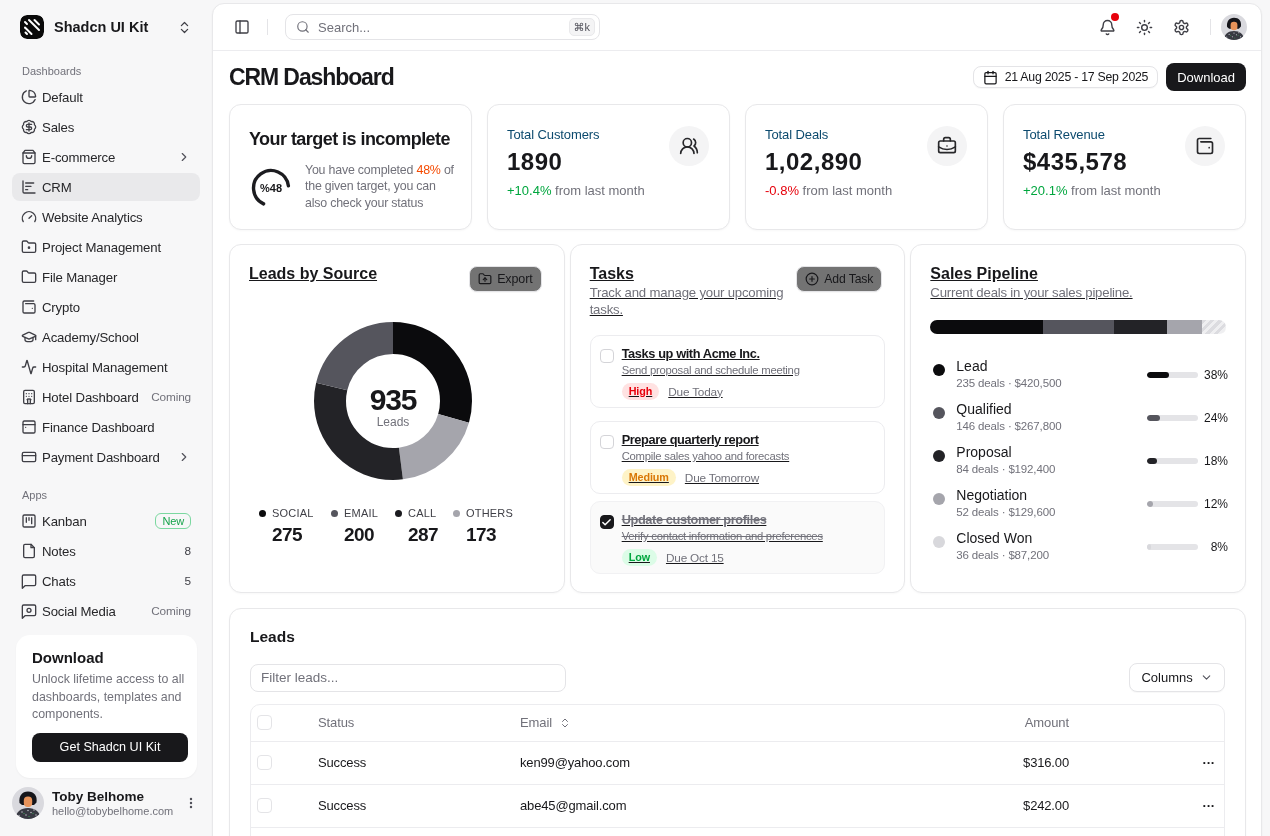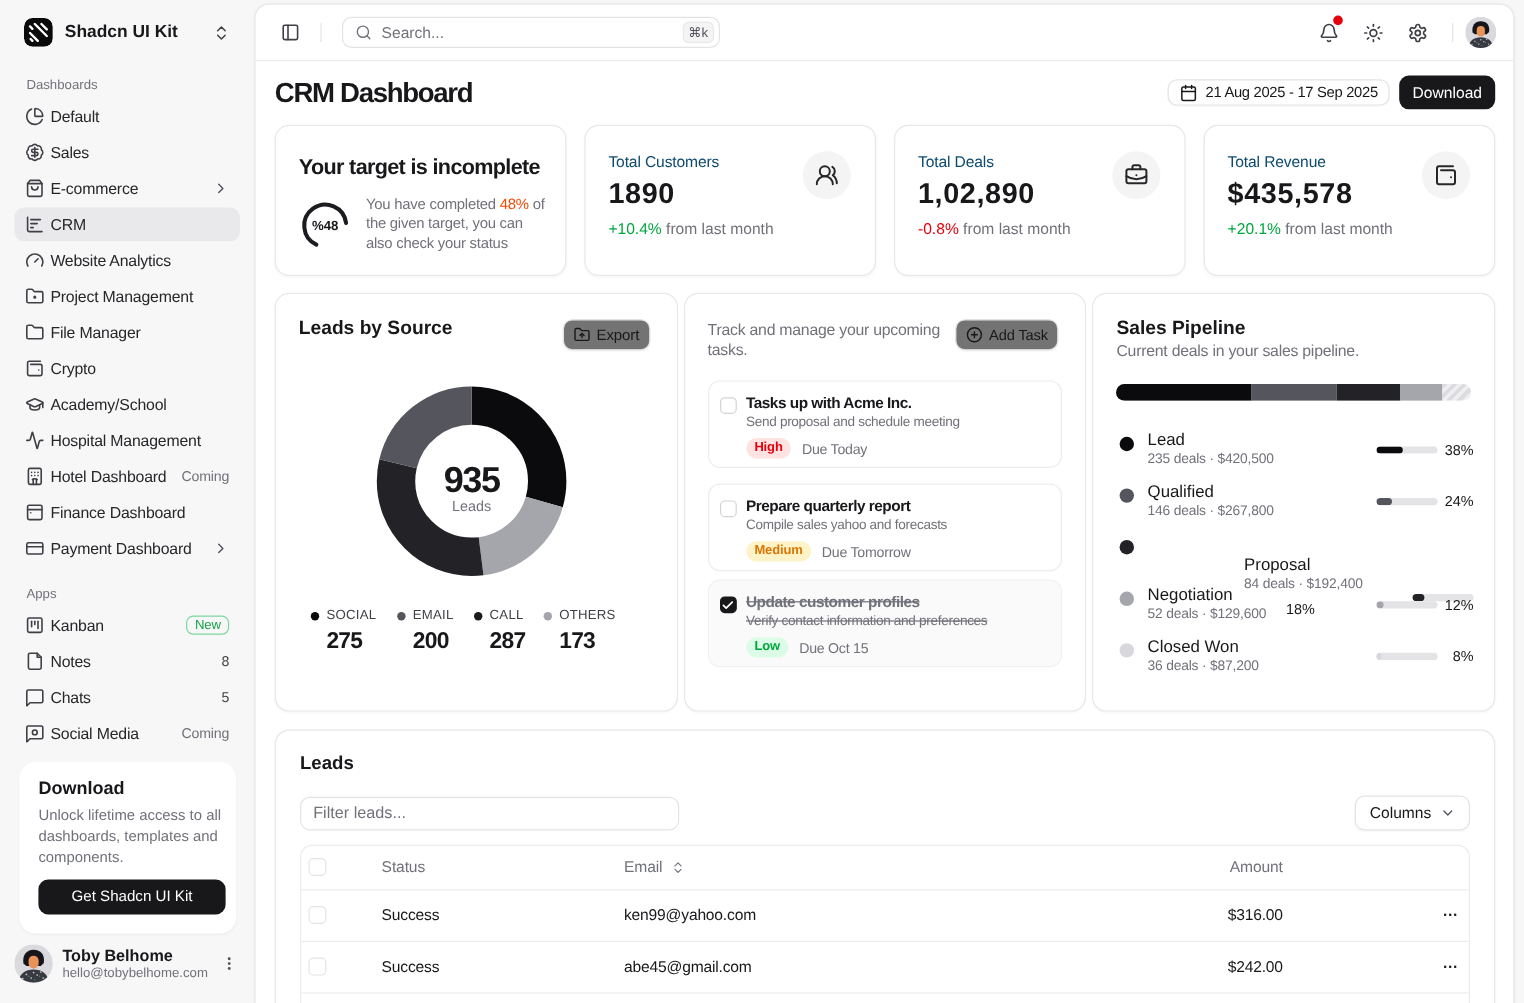--- a/index.html
+++ b/index.html
@@ -55,21 +55,21 @@
 .c1 h2 { font-size:18px; font-weight:800; letter-spacing:-0.55px; white-space:nowrap; }
 .stat { height:126px; padding:22px 19px; position:relative; }
 .stat .t { font-size:13px; color:#0c4a6e; letter-spacing:-0.1px; }
 .stat .v { font-size:24px; font-weight:800; margin-top:8px; letter-spacing:0.5px; line-height:24px; }
 .stat .d { font-size:13px; color:#71717a; margin-top:9px; }
 .stat .icirc { position:absolute; right:20px; top:21px; width:40px; height:40px; border-radius:50%; background:#f4f4f5; display:flex; align-items:center; justify-content:center; color:#27272a; }
 .green { color:#00a63e; }
 .red { color:#e7000b; }
 .orange { color:#f54a00;text-align:right; }
 
-#row2 { display:grid; grid-template-columns:repeat(3,minmax(0,1fr)); gap:5px; padding:14px 15px 0 16px; }
+#row2 { display:grid; grid-template-columns:repeat(3,minmax(0,1fr)); gap:5px; padding:14px 15px 0 16px;text-decoration:underline; }
 .rc { height:349px; padding:20px 19px; position:relative; }
 .rc h2 { font-size:16px; font-weight:700; }
 .rc .sub { font-size:13.2px; color:#71717a; line-height:16.5px; margin-top:2px; letter-spacing:-0.2px; }
 .minibtn { position:absolute; right:22px; top:21px; height:26px; border:1px solid #e4e4e7; border-radius:8px; background:#737373; display:flex; align-items:center; padding:0 8px; font-size:12.5px; letter-spacing:-0.1px; font-weight:500; color:#18181b; box-shadow:0 1px 1px rgba(0,0,0,.03); }
 .minibtn svg { margin-right:5px; }
 
 
 .task { border:1px solid #ececef; border-radius:10px; padding:10px 12px 10px 9px; margin-top:12px; display:flex; height:73px; }
 .task .cb { width:14px; height:14px; border:1px solid #d4d4d8; border-radius:4px; margin:3px 8px 0 0; flex:none; background:#fff; }
 .task .tt { font-size:12.8px; font-weight:600; color:#18181b; line-height:15px; letter-spacing:-0.4px; }
@@ -495,20 +495,21 @@
             <div style="display:flex; align-items:center;">
               <span style="width:7px;height:7px;border-radius:50%;background:#a5a5ac;margin-right:6px;"></span>
               <span style="font-size:11px;color:#3f3f46;letter-spacing:0.2px;">OTHERS</span>
             </div>
             <div style="font-size:19px;font-weight:700;margin-top:5px;margin-left:13px;letter-spacing:-0.6px;">173</div>
           </div>
         </div>
     </div>
 
     <div class="card rc">
+      <h2>Tasks</h2>
       <div class="sub" style="width:210px;">Track and manage your upcoming tasks.</div>
       <div class="minibtn" style="font-size:12.2px;"><svg class="icon" width="14" height="14" viewBox="0 0 24 24">
             <circle cx="12" cy="12" r="10"></circle>
             <path d="M8 12h8"></path>
             <path d="M12 8v8"></path>
           </svg>Add Task</div>
       <div class="task" style="margin-top:17px;">
         <div class="cb"></div>
         <div>
           <div class="tt">Tasks up with Acme Inc.</div>
@@ -564,21 +565,21 @@
             <div class="pl-dot" style="background:#55555d;"></div>
             <div style="margin-left:11px;">
               <div class="pl-name">Qualified</div>
               <div class="pl-sub">146 deals · $267,800</div>
             </div>
             <div class="pl-track">
               <div style="width:13px;height:6px;border-radius:3px;background:#55555d;"></div>
             </div>
             <div class="pl-pct">24%</div>
           </div>
-          <div class="pl-row" style="top:199px;flex-direction:column;">
+          <div class="pl-row" style="top:199px;">
             <div class="pl-dot" style="background:#232327;"></div>
             <div style="margin-left:11px;">
               <div class="pl-name">Proposal</div>
               <div class="pl-sub">84 deals · $192,400</div>
             </div>
             <div class="pl-track">
               <div style="width:10px;height:6px;border-radius:3px;background:#232327;"></div>
             </div>
             <div class="pl-pct">18%</div>
           </div>

